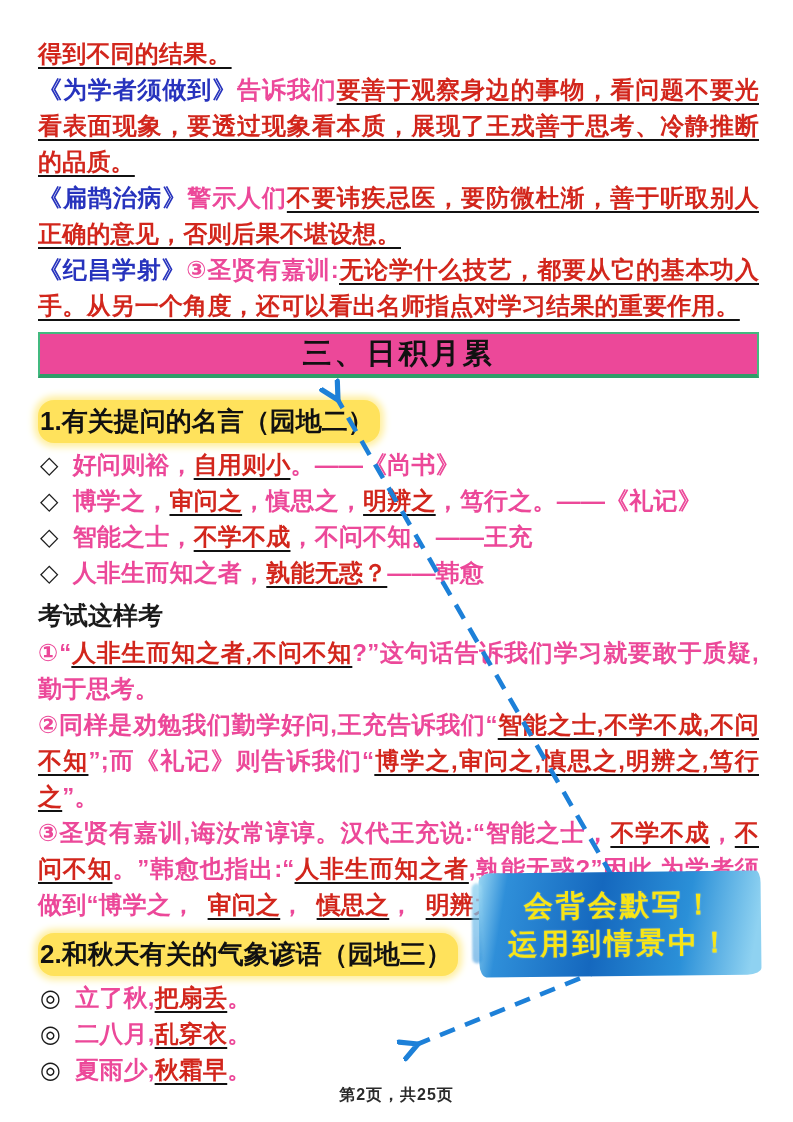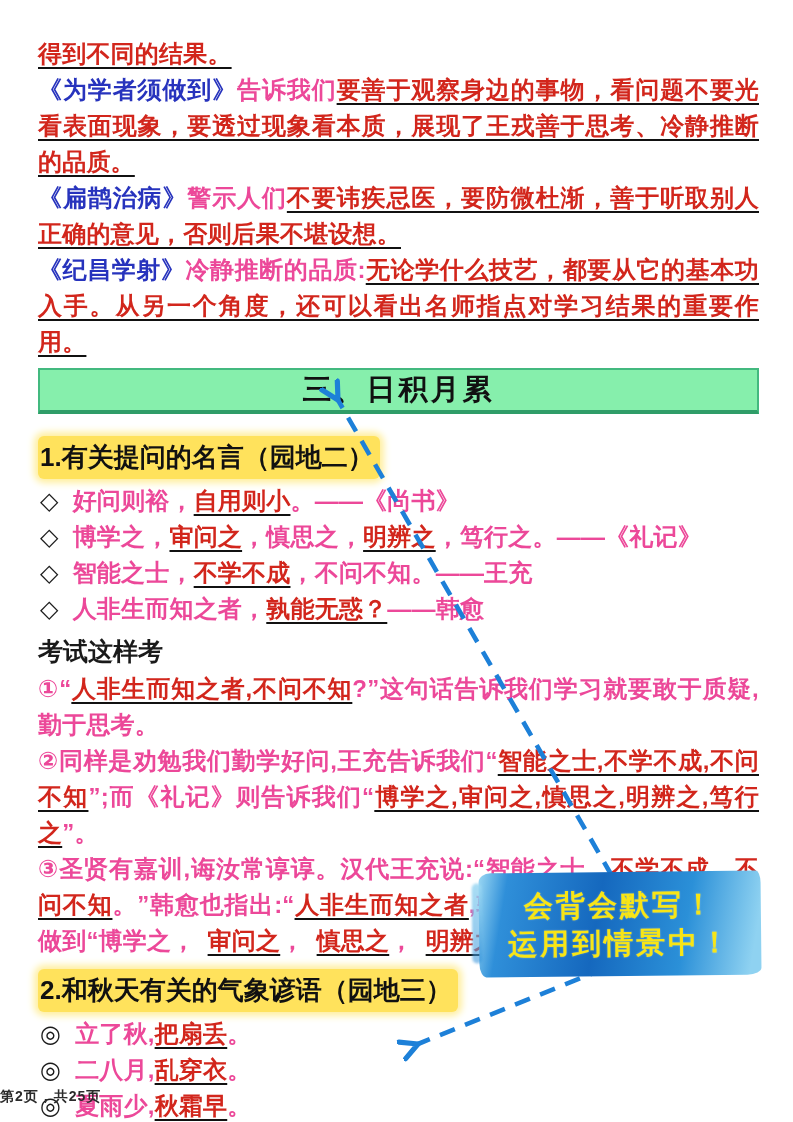--- a/index.html
+++ b/index.html
@@ -27,34 +27,34 @@
     color:var(--red);
     text-decoration:underline;
     text-decoration-color:#111111;
     text-decoration-thickness:2px;
     text-underline-offset:5px;
   }
 
   
   .title-box {
     margin:8px 0 12px 0; height:46px;
-    background:#86efac;
+    background:#ec4899;
     border:2px solid var(--green);
     border-bottom:4px solid var(--green-dark);
     display:flex; align-items:center; justify-content:center;
   }
   .title-box .t {
     font-size:29px; font-weight:800; letter-spacing:3px; color:#111;
   }
 
   
   .hl-heading {
     display:inline-block; margin:10px 0 4px 0;
     font-size:26px; font-weight:800; color:#111;
-    background:var(--yellow); border-radius:6px;
+    background:var(--yellow); border-radius:16px;
     padding:1px 6px 2px 2px;
     box-shadow:0 0 7px 4px #ffef9f;
   }
   .heading-row { line-height:40px; }
 
   
   .qline, .pline { display:block; }
   .bullet { display:inline-block; margin:0 14px 0 2px; font-weight:600; }
 
   .exam-heading { font-size:25px; font-weight:800; margin:6px 0 2px 0; line-height:36px; }
@@ -78,37 +78,37 @@
     letter-spacing:3px; text-shadow:0 0 2px rgba(255,255,255,.35);
     white-space:nowrap;
   }
 
   
   .arrows { position:absolute; left:0; top:0; z-index:5; pointer-events:none; }
 
   
   .footer {
     position:absolute; left:0; right:0; bottom:16px; z-index:2;
-    font-size:14px; font-weight:600; color:#2b2b2b;
+    text-align:center; font-size:16px; font-weight:600; color:#2b2b2b;
     letter-spacing:1px;
   }
 </style>
 </head>
 <body>
 
 <div class="page">
 
   <div class="doc">
 
     <div>
 
     <p class="para"><span><span class="seg red-u">得到不同的结果。</span></span></p>
         <p class="para"><span><span class="seg blue">《为学者须做到》</span><span class="seg black">告诉我们</span><span class="seg red-u">要善于观察身边的事物，看问题不要光看表面现象，要透过现象看本质，展现了王戎善于思考、冷静推断的品质。</span></span></p>
         <p class="para"><span><span class="seg blue">《扁鹊治病》</span><span class="seg black">警示人们</span><span class="seg red-u">不要讳疾忌医，要防微杜渐，善于听取别人正确的意见，否则后果不堪设想。</span></span></p>
-        <p class="para"><span><span class="seg blue">《纪昌学射》</span><span class="seg black">冷静推断的品质:</span><span class="seg red-u">无论学什么技艺，都要从它的基本功入手。从另一个角度，还可以看出名师指点对学习结果的重要作用。</span></span></p>
+        <p class="para"><span><span class="seg blue">《纪昌学射》</span><span class="seg black">③圣贤有嘉训:</span><span class="seg red-u">无论学什么技艺，都要从它的基本功入手。从另一个角度，还可以看出名师指点对学习结果的重要作用。</span></span></p>
       </div>
 
     <div class="title-box">
       <span class="t">三、日积月累</span>
     </div>
 
     <div class="heading-row">
       <span class="hl-heading">1.有关提问的名言（园地二）</span>
     </div>
 

